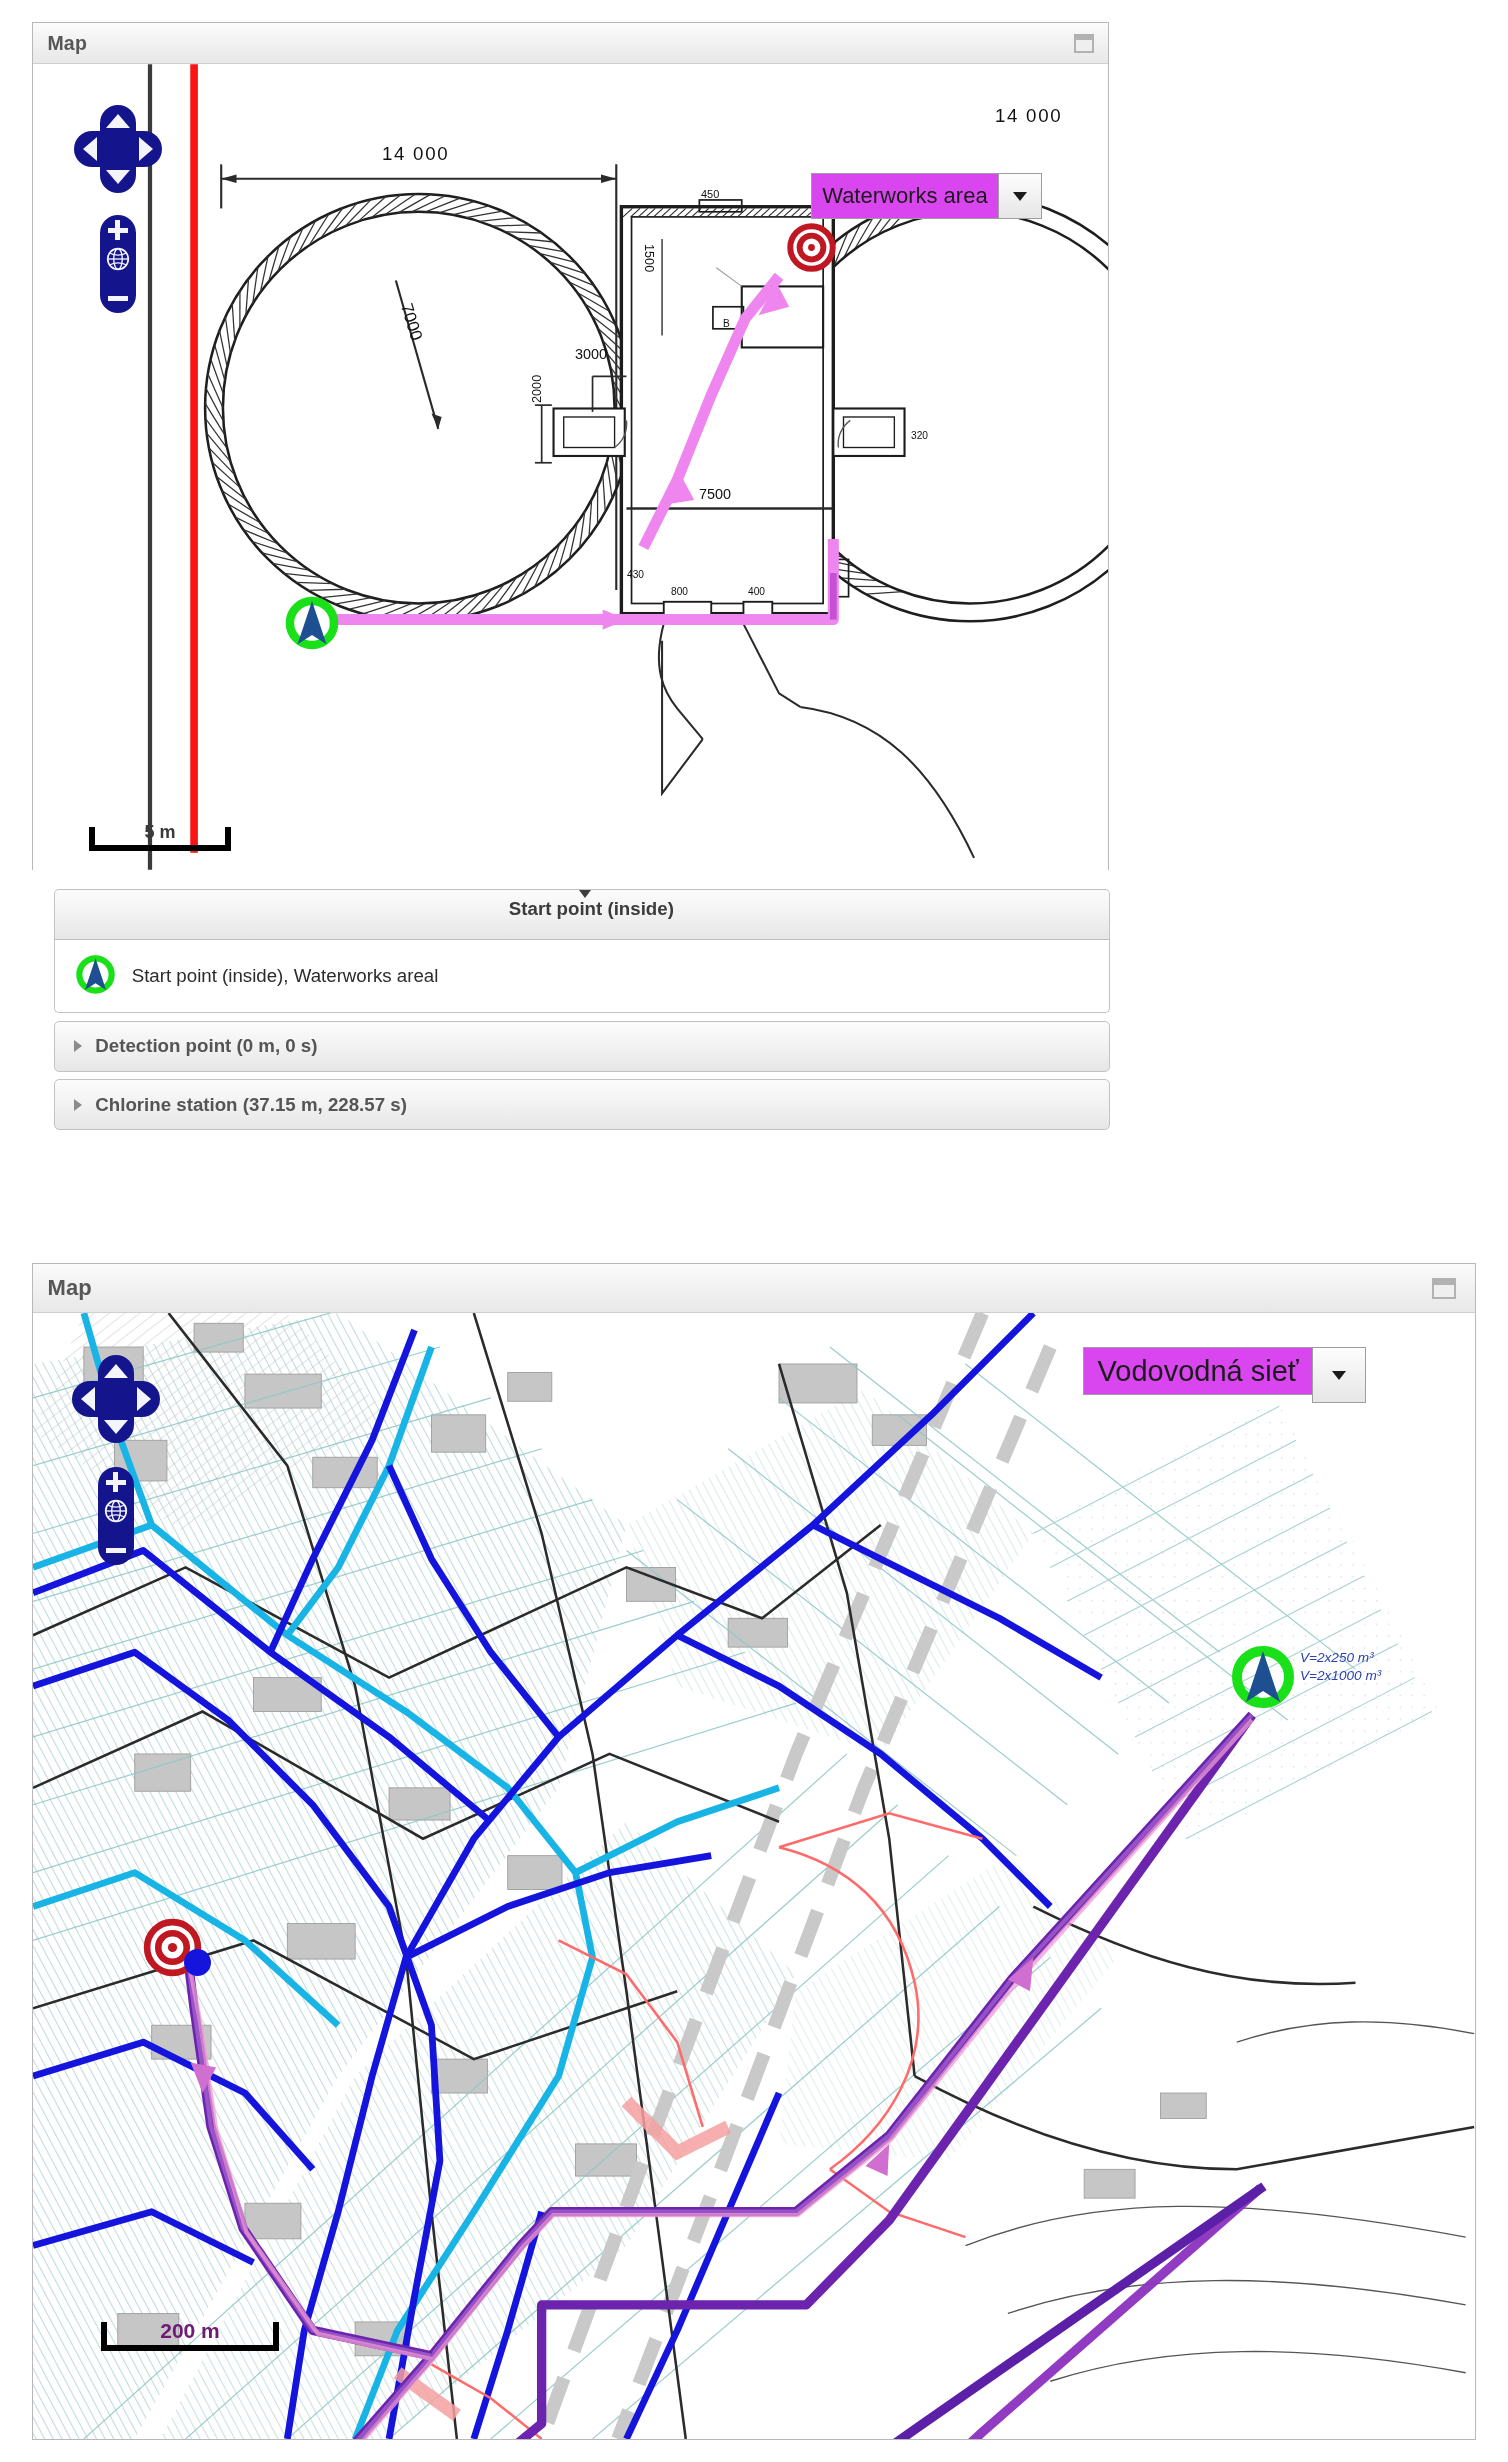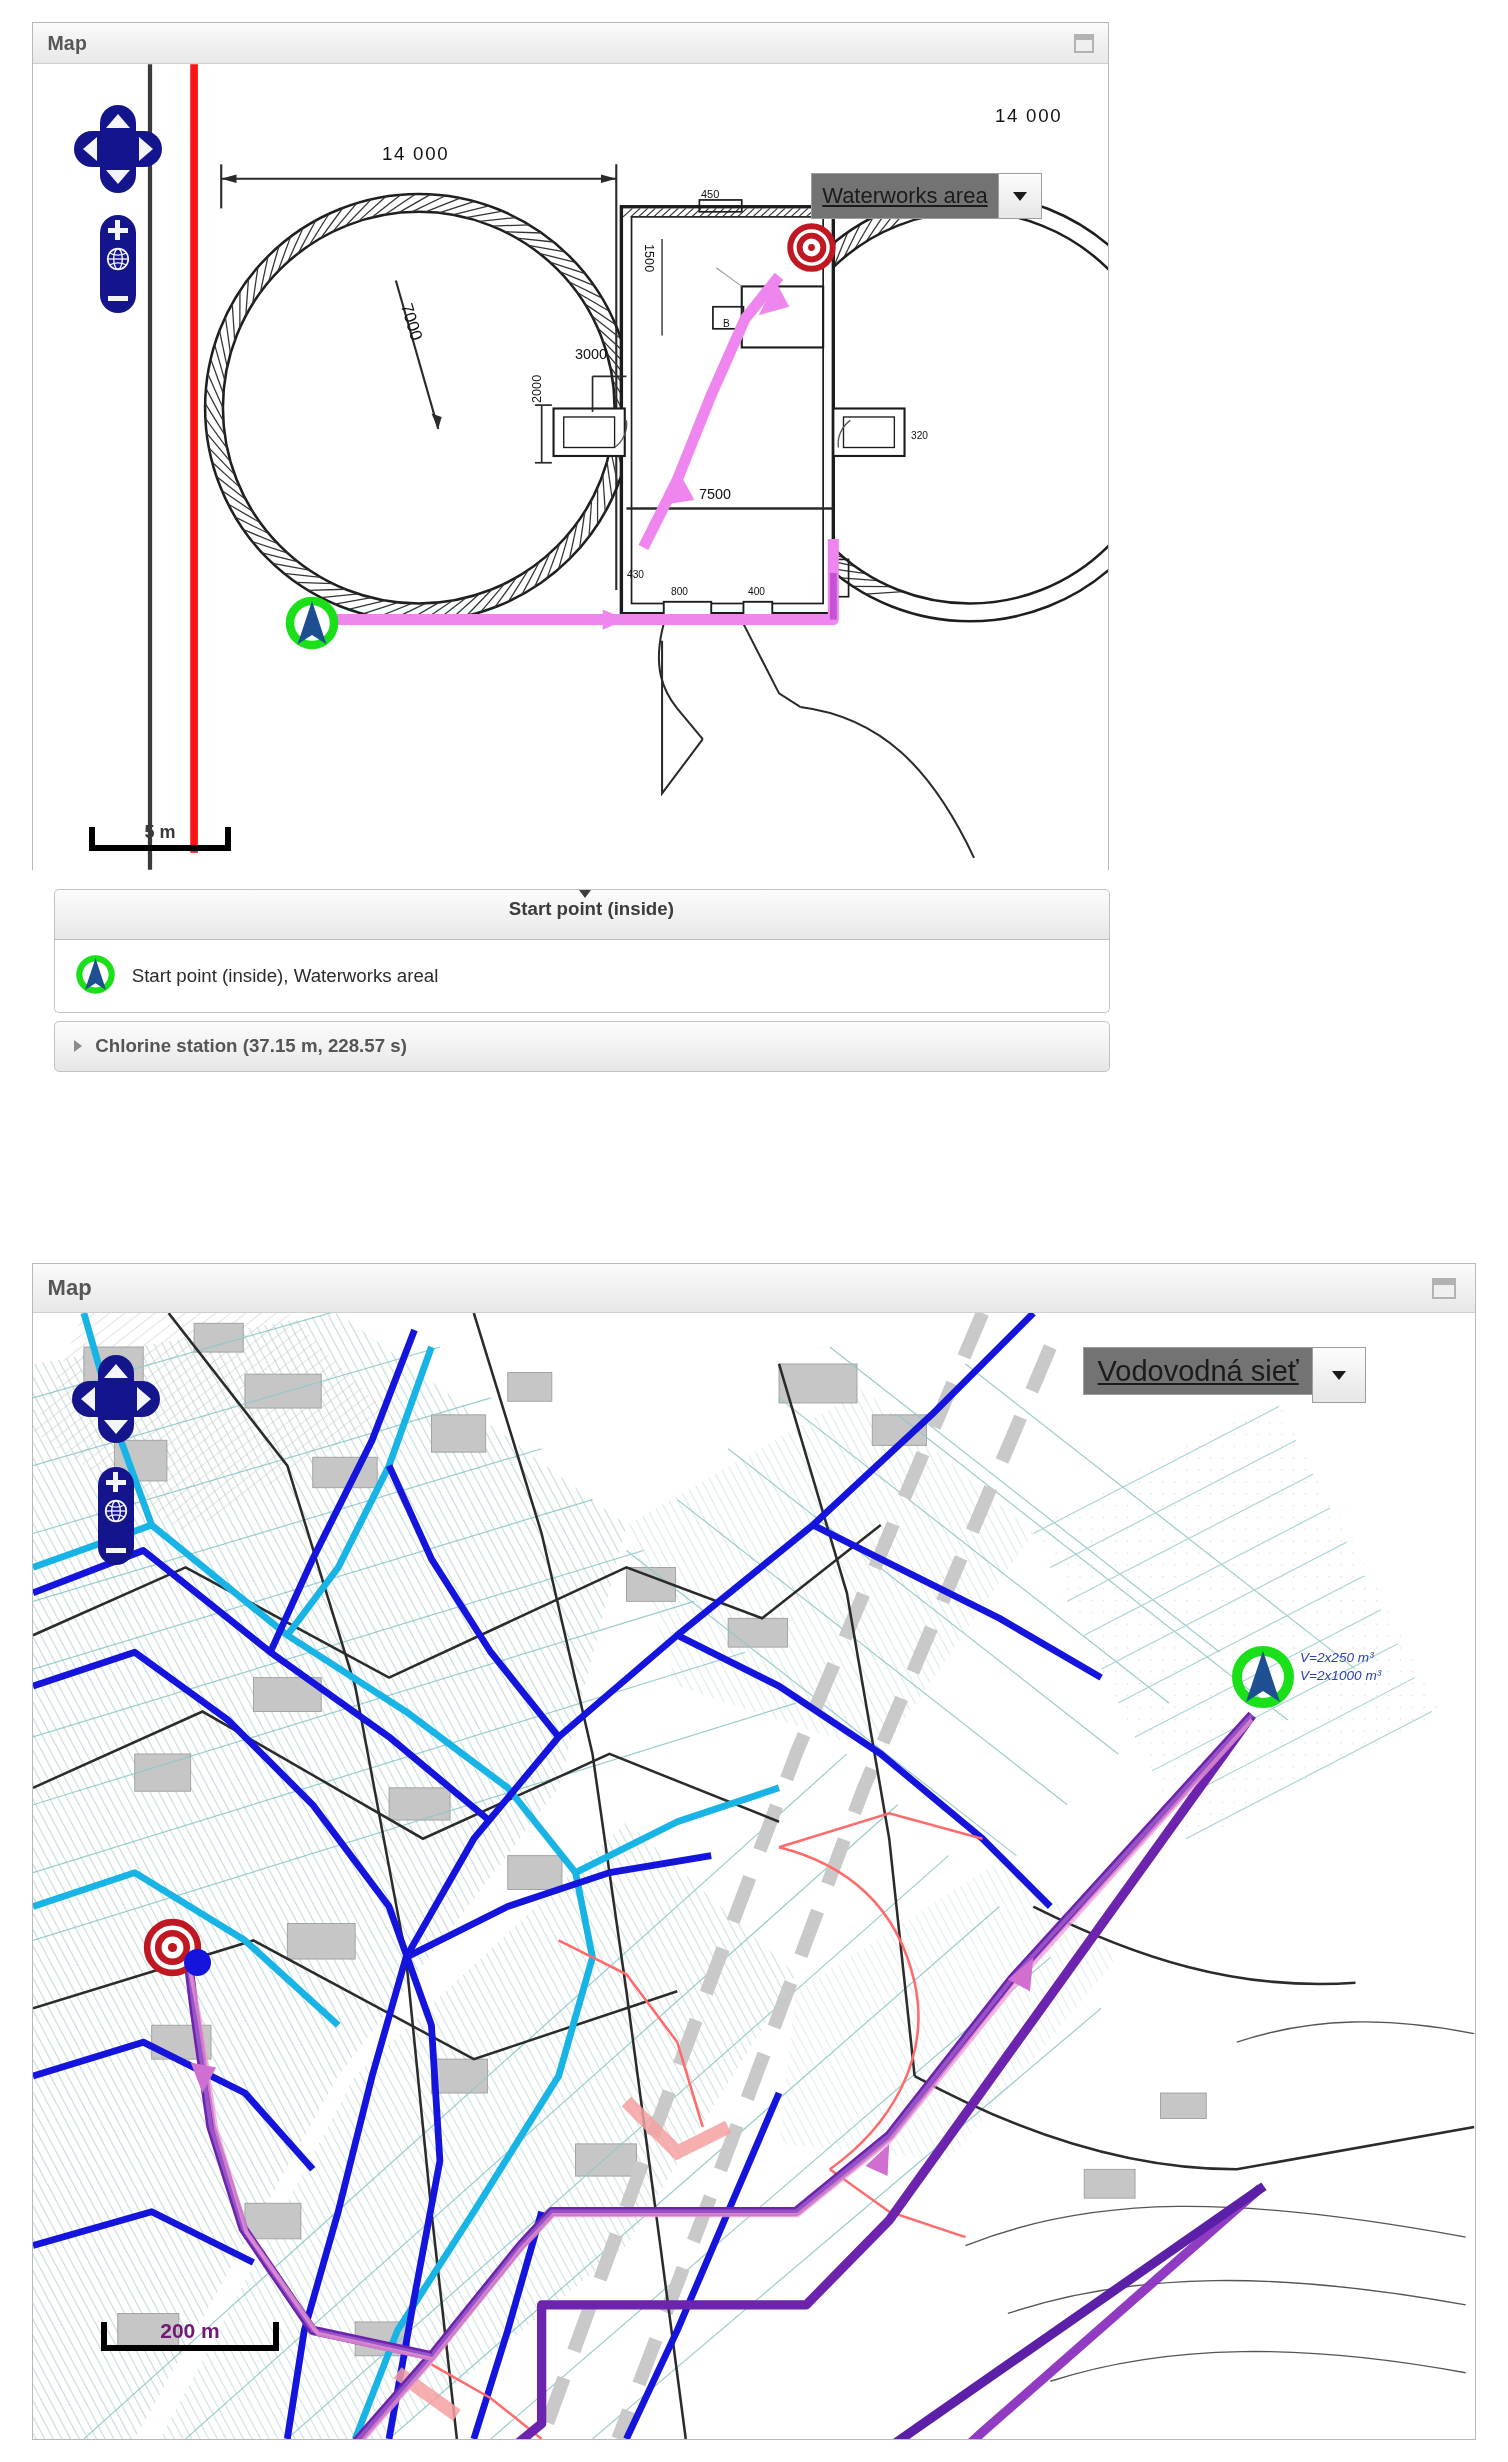--- a/index.html
+++ b/index.html
@@ -138,30 +138,29 @@
   }
 
   
   .layer-select {
     position: absolute;
     display: flex;
     align-items: stretch;
     z-index: 50;
   }
   .layer-select .ls-text {
-    background: #737373;
+    background: #d946ef;
     border: 0.8px solid #9e9e9e;
     border-right: none;
     box-sizing: border-box;
     display: flex;
     align-items: center;
     padding: 0 10.2px;
     color: #1b1b1b;
     white-space: nowrap;
-    text-decoration: underline;
   }
   .layer-select .ls-btn {
     background: linear-gradient(to bottom, #fdfdfd, #e6e6e6);
     border: 0.8px solid #9e9e9e;
     box-sizing: border-box;
     display: flex;
     align-items: center;
     justify-content: center;
   }
   .layer-select .caret {
@@ -611,20 +610,26 @@
       <span style="display:inline-block;">
         <svg width="41" height="41" viewBox="0 0 66 66">
           <circle cx="33" cy="33" r="26" fill="none" stroke="#19e019" stroke-width="10"></circle>
           <path d="M33 7 L50 58 L33 47 L16 58 Z" fill="#1d4f91"></path>
         </svg>
       </span>
       <span class="acc-body-text">Start point (inside), Waterworks areal</span>
     </div>
   </div>
 
+  <div class="acc-item">
+    <div class="acc-head">
+      <span class="acc-tri-right"></span>
+      <span class="acc-label muted">Detection point (0 m, 0 s)</span>
+    </div>
+  </div>
 
   <div class="acc-item">
     <div class="acc-head">
       <span class="acc-tri-right"></span>
       <span class="acc-label muted">Chlorine station (37.15 m, 228.57 s)</span>
     </div>
   </div>
 </div>
 
 <div class="panel" style="left:32px; top:1263px; width:1444px; height:1177px;">

